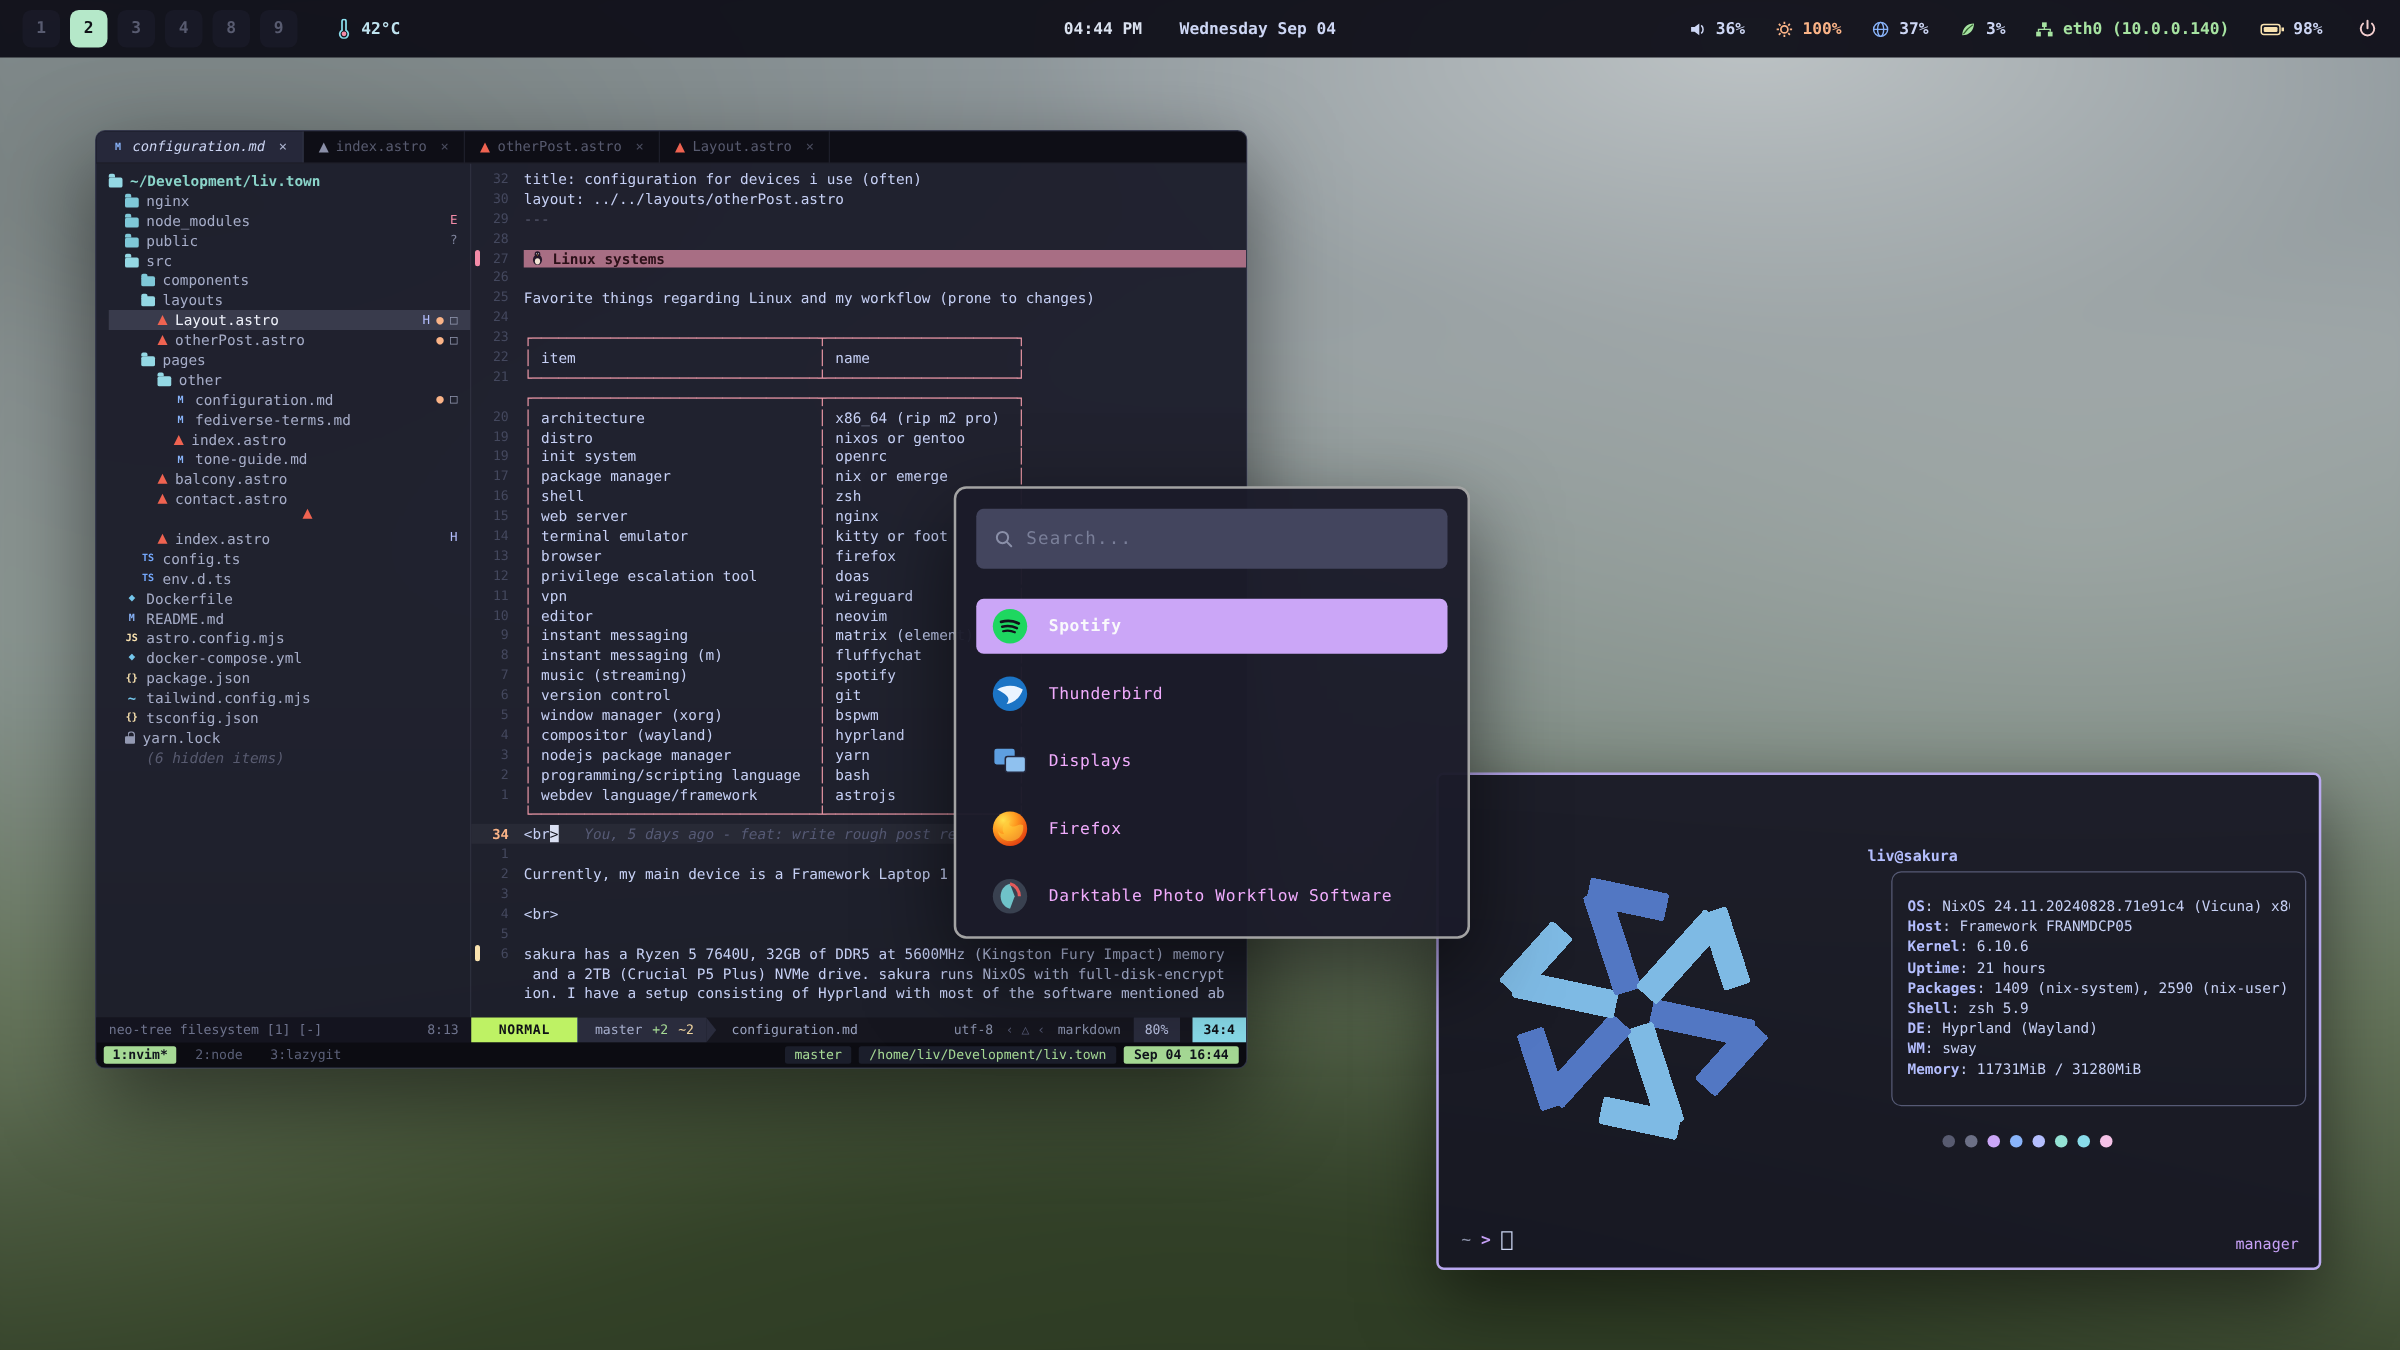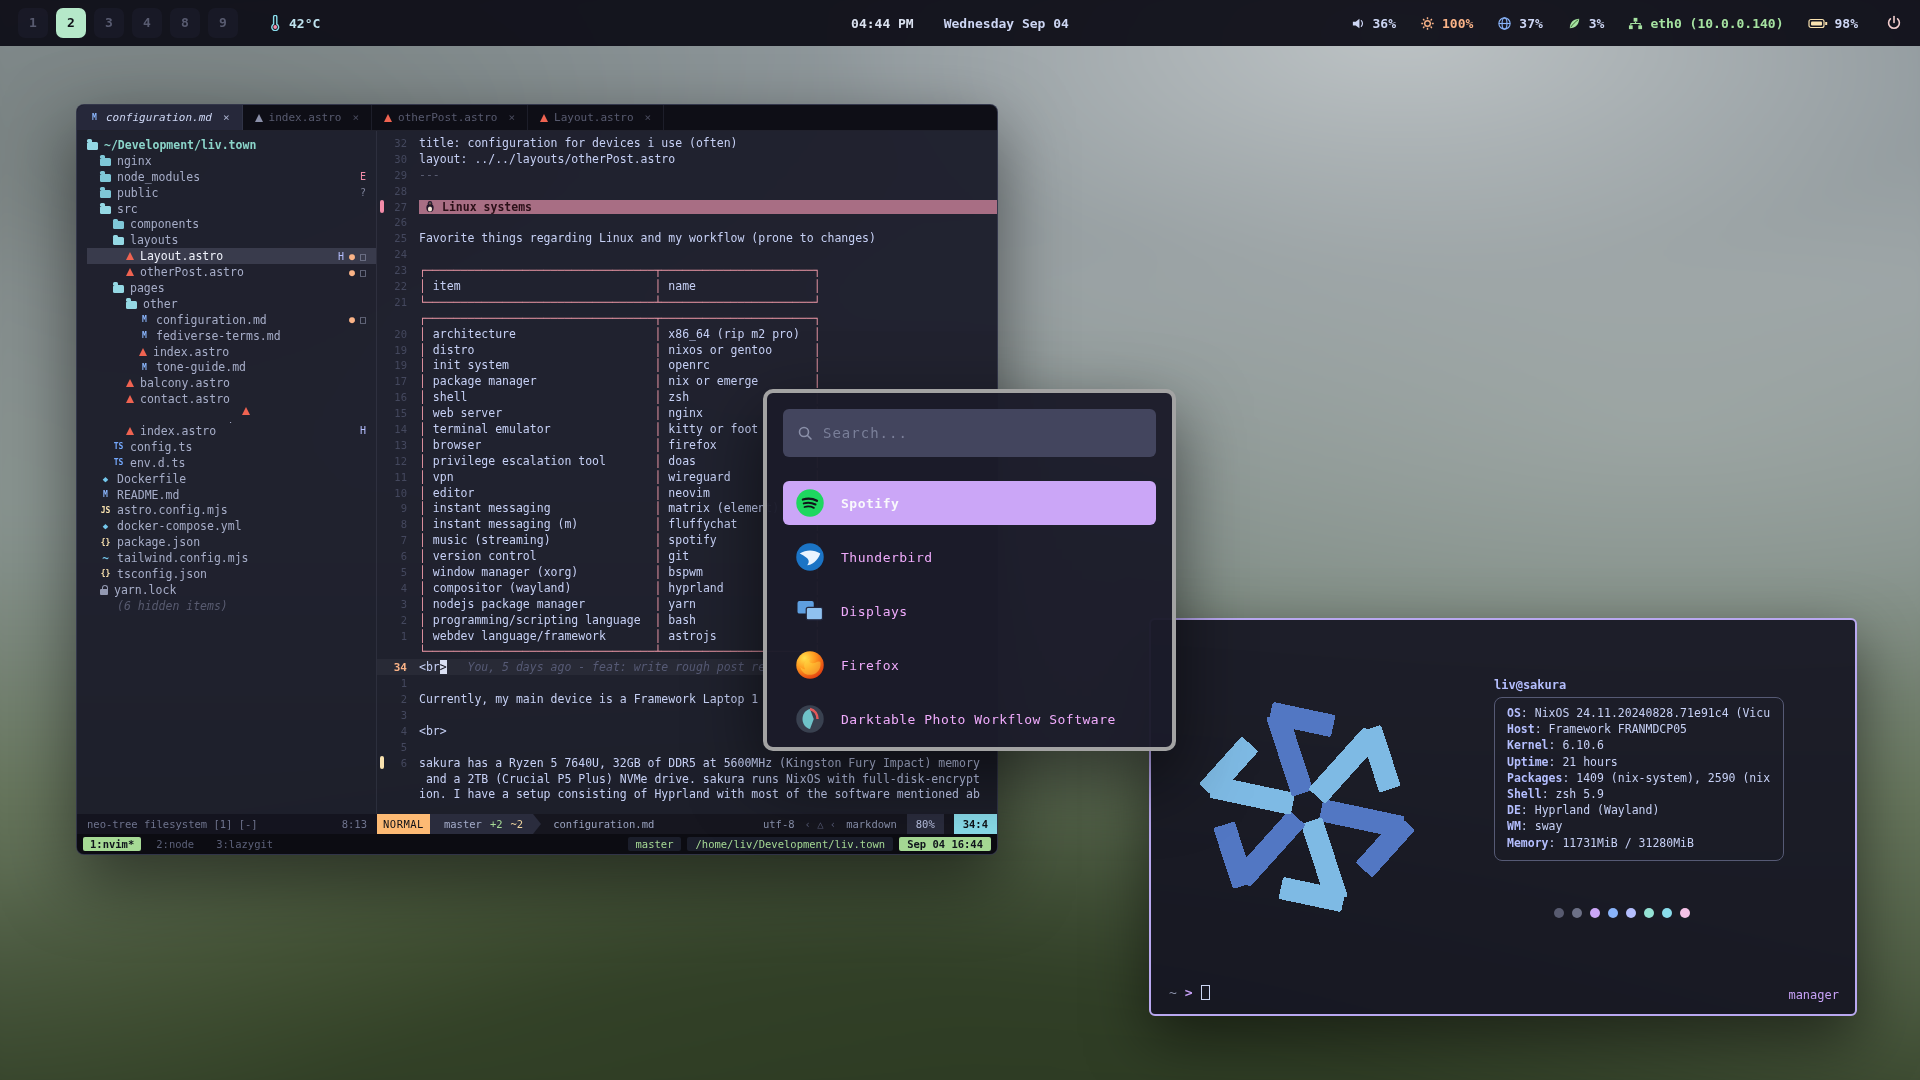--- a/index.html
+++ b/index.html
@@ -96,21 +96,21 @@
   .tb{color:#ee99a8;}
   .tcell{color:#c6d0f5;}
   .blk-cursor{background:#d9dff2;color:#11111b;}
   .blame{color:#565a75;font-style:italic;margin-left:3ch;}
 
   
   .statusline{height:20px;flex:none;display:flex;font-size:10.5px;background:#16161f;}
   .tree-status{width:300px;flex:none;background:#14141f;color:#6e738d;display:flex;
     align-items:center;justify-content:space-between;padding:0 10px;}
   .main-status{flex:1;display:flex;align-items:center;min-width:0;}
-  .sl-mode{background:#fdba74;color:#0f1117;font-weight:normal;padding:0 6px;height:100%;
+  .sl-mode{background:#bef264;color:#0f1117;font-weight:bold;padding:0 22px;height:100%;
     display:flex;align-items:center;letter-spacing:.5px;}
   .sl-arrow{width:0;height:0;border-top:10px solid transparent;border-bottom:10px solid transparent;}
   .sl-arrow.a1{border-left:8px solid #89dceb;}
   .sl-arrow.a2{border-left:8px solid #2a2c3d;}
   .sl-branch-wrap{background:#2a2c3d;height:100%;display:flex;align-items:center;gap:8px;padding:0 10px;margin-left:-8px;padding-left:14px;}
   .sl-branch{color:#a5adcb;}
   .sl-add{color:#a6da95;}
   .sl-chg{color:#eed49f;}
   .sl-file{color:#9aa3c0;margin-left:12px;}
   .sl-right{margin-left:auto;display:flex;align-items:center;gap:10px;color:#8890ab;height:100%;}
@@ -128,36 +128,36 @@
   .tx-branch,.tx-path{background:#1b1e2b;color:#a6da95;padding:1px 8px;border-radius:2px;}
   .tx-time{background:#a6da95;color:#10141c;font-weight:bold;padding:1px 8px;border-radius:2px;}
 
   
   .fetch-window{position:absolute;left:1149px;top:618px;width:708px;height:398px;z-index:20;
     background:rgba(22,22,34,.93);border:2px solid #b9a8f0;border-radius:6px;
     box-shadow:0 22px 60px rgba(0,0,0,.5);overflow:hidden;}
   .nix-logo{position:absolute;left:28px;top:22px;}
   .fetch-info{position:absolute;left:343px;top:58px;width:352px;}
   .fetch-title{color:#b4befe;font-weight:bold;font-size:12px;margin-bottom:5px;}
-  .fetch-box{border:1px solid #565a75;border-radius:8px;padding:8px 12px;width:290px;overflow:hidden;}
+  .fetch-box{border:1px solid #565a75;border-radius:8px;padding:20px 12px;width:332px;overflow:hidden;margin-left:19px;}
   .frow{height:16.2px;display:flex;white-space:pre;font-size:11.5px;overflow:hidden;}
   .flabel{color:#b4befe;font-weight:bold;}
   .fcolon{color:#c6d0f5;}
   .fvalue{color:#c6d0f5;}
   .palette{position:absolute;left:60px;top:288px;display:flex;gap:8px;}
   .pdot{width:10px;height:10px;border-radius:50%;display:inline-block;}
   .fetch-prompt{position:absolute;left:18px;bottom:14px;display:flex;align-items:center;gap:8px;font-size:13px;}
   .p-path{color:#8a90a8;}
   .p-sym{color:#c6a0f6;font-weight:bold;}
   .p-cursor{width:9px;height:15px;border:1.3px solid #cdd6f4;display:inline-block;}
   .fetch-session{position:absolute;right:16px;bottom:12px;color:#c6a0f6;font-size:12px;}
 
   
   .launcher{position:absolute;left:763px;top:389px;width:413px;height:362px;z-index:40;
-    background:rgba(27,27,41,.97);border:4px solid #a3a3a3;border-radius:10px;
+    background:rgba(27,27,41,.97);border:2px solid #a3a3a3;border-radius:10px;
     box-shadow:0 26px 70px rgba(0,0,0,.55);padding:16px;overflow:hidden;}
   .search-box{height:48px;background:#43455e;border-radius:6px;display:flex;align-items:center;
     gap:10px;padding:0 14px;cursor:text;}
   .placeholder{color:#7a7f99;font-size:14px;letter-spacing:1px;}
   .launcher-list{margin-top:24px;display:flex;flex-direction:column;gap:10px;}
   .litem{height:44px;flex:none;display:flex;align-items:center;gap:16px;padding:0 12px;
     border-radius:6px;cursor:pointer;}
   .litem.selected{background:var(--accent,#cba6f7);}
   .licon{width:30px;height:30px;flex:none;display:inline-flex;}
   .licon svg{width:30px;height:30px;}

